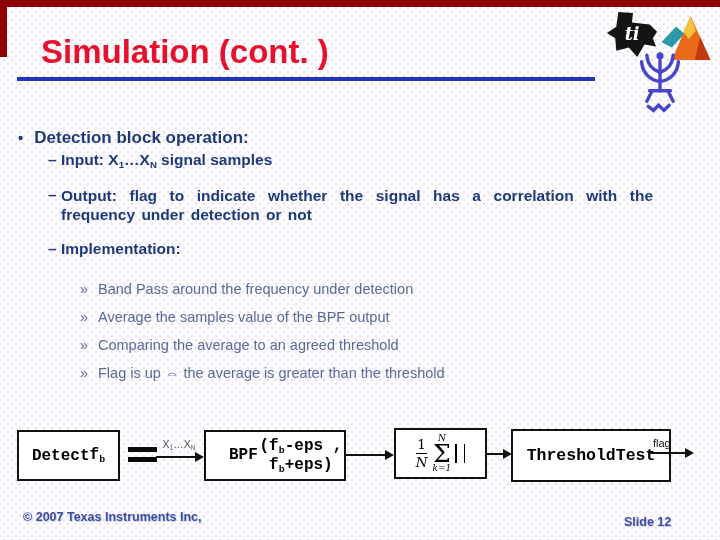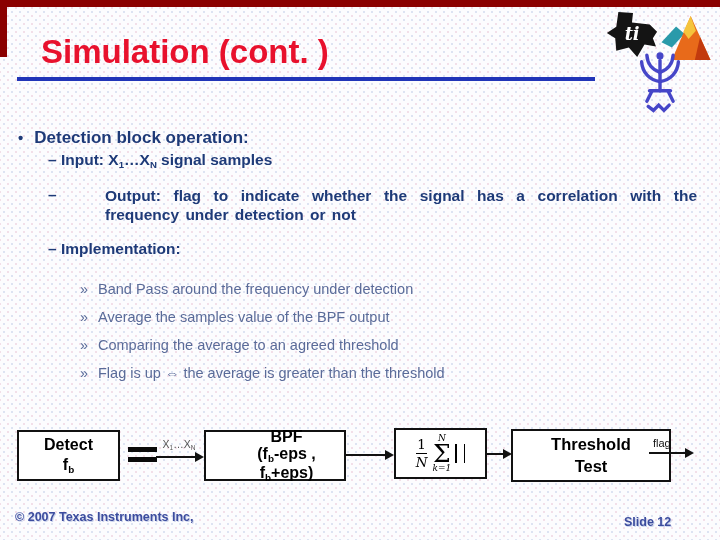--- a/index.html
+++ b/index.html
@@ -25,33 +25,33 @@
   #matlab-logo { left:659px; top:14px;  width:55px; height:48px; }
   #tau-logo    { left:636px; top:50px;  width:48px; height:63px; }
 
   .l1-item { position:absolute; left:18px; top:128px; font-size:17px; font-weight:600; }
   .l1-bullet { display:inline-block; margin-right:11px; font-size:15px; }
 
   .dash-item { position:absolute; left:48px; font-size:15.5px; font-weight:600; display:flex; }
   .dash-glyph { width:12px; margin-right:1px; flex:none; }
   #line-input { top:151px; }
   #line-output { top:186px; }
-  #line-output .wrap { width:592px; text-align:justify; word-spacing:2px; line-height:19px;margin-left:44px; }
+  #line-output .wrap { width:592px; text-align:justify; word-spacing:2px; line-height:19px; }
   #line-impl { top:240px; font-weight:700; }
 
   .sub-item { position:absolute; left:80px; font-size:14.5px; font-weight:400; color:#5a6b99; display:flex; }
   .chev { width:18px; flex:none; }
   #sub-0 { top:281px; } #sub-1 { top:309px; } #sub-2 { top:337px; } #sub-3 { top:365px; }
 
   sub, .subsc { font-size:0.62em; vertical-align:-0.3em; }
 
   
   .dbox { position:absolute; background:#fff; border:2px solid #111;
-          display:flex; flex-direction:column; align-items:center; justify-content:center;
-          color:#000; text-align:center; box-sizing:border-box; }
+          display:flex; align-items:center; justify-content:center;
+          color:#000; text-align:center; box-sizing:border-box;font-family:Liberation Mono, monospace; }
   #box-detect { left:17px;  top:430px; width:103px; height:51px; font-size:16px; font-weight:600; line-height:1.25; }
   #box-bpf    { left:204px; top:430px; width:142px; height:51px; font-weight:700;padding-left:23px; }
   #box-bpf .r1 { font-size:16px; line-height:1.1; }
   #box-bpf .r2 { font-size:16px; }
   #box-formula { left:394px; top:428px; width:93px; height:51px; flex-direction:row; font-family:"DejaVu Serif",serif; }
   #box-threshold { left:511px; top:429px; width:160px; height:53px; font-size:16.5px; font-weight:600; line-height:1.3; }
 
   .equals { position:absolute; left:128px; top:447px; width:29px; }
   .equals .bar { height:5px; background:#0a0a0a; margin-bottom:5px; }
 
@@ -68,21 +68,21 @@
 
   .frac { display:inline-flex; flex-direction:column; align-items:center; font-size:13.5px; font-style:italic; line-height:1.1; margin-right:5px; }
   .frac .bar { width:11px; height:1.5px; background:#000; margin:1px 0; }
   .frac .num { font-style:normal; }
   .sigma-wrap { display:inline-flex; flex-direction:column; align-items:center; line-height:1; }
   .sigma-top, .sigma-bot { font-size:9px; font-style:italic; line-height:1; }
   .sigma { font-size:25px; line-height:0.85; }
   .vbar { display:inline-block; width:1.5px; height:19px; background:#000; }
   .vbar.b1 { margin-left:4px; } .vbar.b2 { margin-left:7px; }
 
-  .footer-left  { position:absolute; left:15px;  top:510px; font-size:12.5px; font-weight:600;
+  .footer-left  { position:absolute; left:23px;  top:510px; font-size:12.5px; font-weight:600;
                   color:#3c4c9e; text-shadow:1px 1px 0 #ccd4ec; }
   .footer-right { position:absolute; left:624px; top:515px; font-size:12.5px; font-weight:600;
                   color:#3c4c9e; text-shadow:1px 1px 0 #ccd4ec; }
 </style>
 </head>
 <body>
 
 <div class="slide">
 
   <div class="top-bar"></div>

